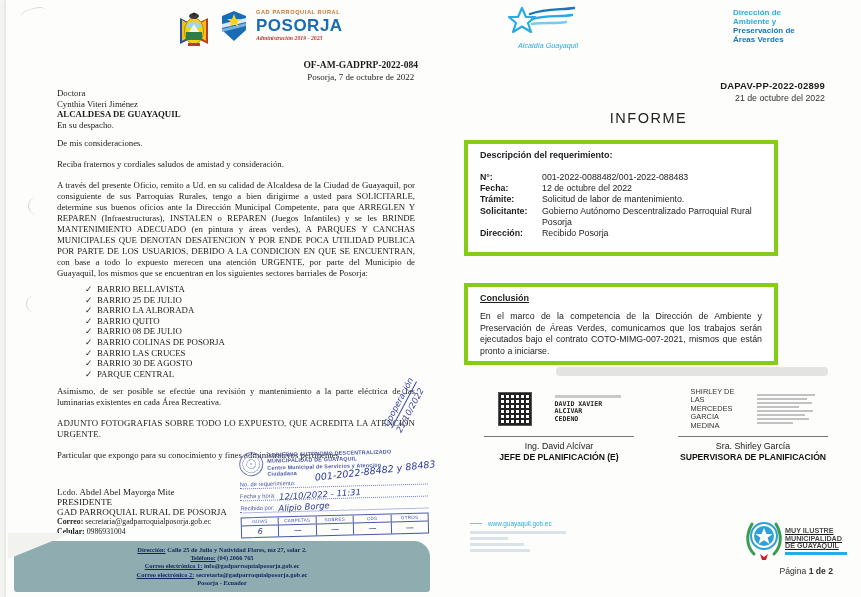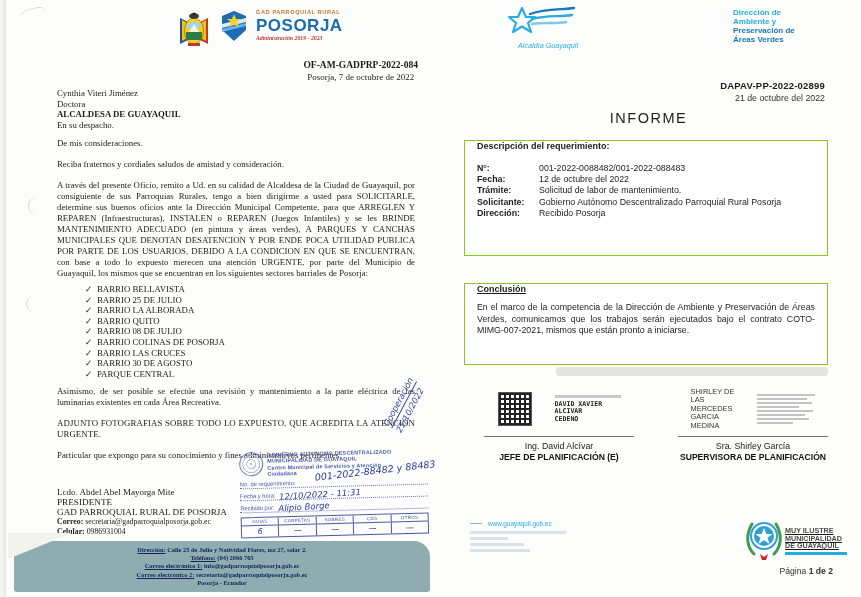--- a/index.html
+++ b/index.html
@@ -64,21 +64,21 @@
   
   .r-logo{position:absolute;left:30px;top:6px;width:112px;text-align:right;}
   .r-logo .brand{font-size:7.2px;font-style:italic;color:#29abe2;margin-top:1px;}
   .dept{position:absolute;right:32px;top:8px;width:96px;line-height:9px;font-weight:bold;font-size:8px;}
   .dept .d1{color:#29abe2;white-space:pre-line;}
   .dept .d2{color:#1b75bb;white-space:pre-line;}
   .r-ref{position:absolute;right:36px;top:73px;text-align:right;line-height:12px;margin-top:7px;}
   .r-ref .ref-no{font-weight:bold;font-size:9.5px;letter-spacing:.2px;}
   .r-ref .ref-date{font-size:8.8px;color:#333;}
   .r-title{position:absolute;left:0;right:0;top:110px;text-align:center;font-size:14.5px;font-weight:normal;letter-spacing:1.5px;color:#222;}
-  .box{position:absolute;left:28px;width:364px;border:1px solid #84cc16;background:#fff;padding:0 12px;box-sizing:border-box;}
+  .box{position:absolute;left:28px;width:314px;border:4px solid #84cc16;background:#fff;padding:6px 12px;box-sizing:border-box;}
   #desc-box{top:140px;height:116px;}
   #conc-box{top:283px;height:82px;}
   .box-h{font-weight:bold;font-size:9px;color:#222;}
   .desc-rows{margin-top:12px;}
   .desc-row{display:flex;font-size:8.8px;line-height:11.2px;}
   .desc-row .dl{font-weight:bold;width:62px;flex:0 0 auto;}
   .conc-h{font-weight:bold;font-size:9px;text-decoration:underline;}
   .conc-t{margin-top:8px;font-size:8.8px;line-height:11.5px;text-align:justify;color:#222;}
   .smudge{position:absolute;left:120px;top:367px;width:272px;height:9px;background:#dcdcda;border-radius:4px;opacity:.8;}
   .sig-col{position:absolute;top:386px;width:150px;text-align:center;}
@@ -146,22 +146,22 @@
       </span>
     </div>
 
     <div class="l-ref">
       <div class="ref-no">OF-AM-GADPRP-2022-084</div>
       <div class="ref-date">Posorja, 7 de octubre de 2022</div>
     </div>
 
     <div class="letter-body">
       <div class="addr">
+        <div>Doctora</div>
         <div>Cynthia Viteri Jiménez</div>
-        <div>Doctora</div>
         <div class="b">ALCALDESA DE GUAYAQUIL</div>
         <div>En su despacho.</div>
       </div>
       <div class="para" style="margin-top:8px;">De mis consideraciones.</div>
       <div class="para">Reciba fraternos y cordiales saludos de amistad y consideración.</div>
       <div class="para">A través del presente Oficio, remito a Ud. en su calidad de Alcaldesa de la Ciudad de Guayaquil, por consiguiente de sus Parroquias Rurales, tengo a bien dirigirme a usted para SOLICITARLE, determine sus buenos oficios ante la Dirección Municipal Competente, para que ARREGLEN Y REPAREN (Infraestructuras), INSTALEN o REPAREN (Juegos Infantiles) y se les BRINDE MANTENIMIENTO ADECUADO (en pintura y áreas verdes), A PARQUES Y CANCHAS MUNICIPALES QUE DENOTAN DESATENCION Y POR ENDE POCA UTILIDAD PUBLICA POR PARTE DE LOS USUARIOS, DEBIDO A LA CONDICION EN QUE SE ENCUENTRAN, con base a todo lo expuesto merecen una atención URGENTE, por parte del Municipio de Guayaquil, los mismos que se encuentran en los siguientes sectores barriales de Posorja:</div>
 
       <ul class="barrios">
         <li><span class="tick">✓</span><span>BARRIO BELLAVISTA</span></li>
         <li><span class="tick">✓</span><span>BARRIO 25 DE JULIO</span></li>

